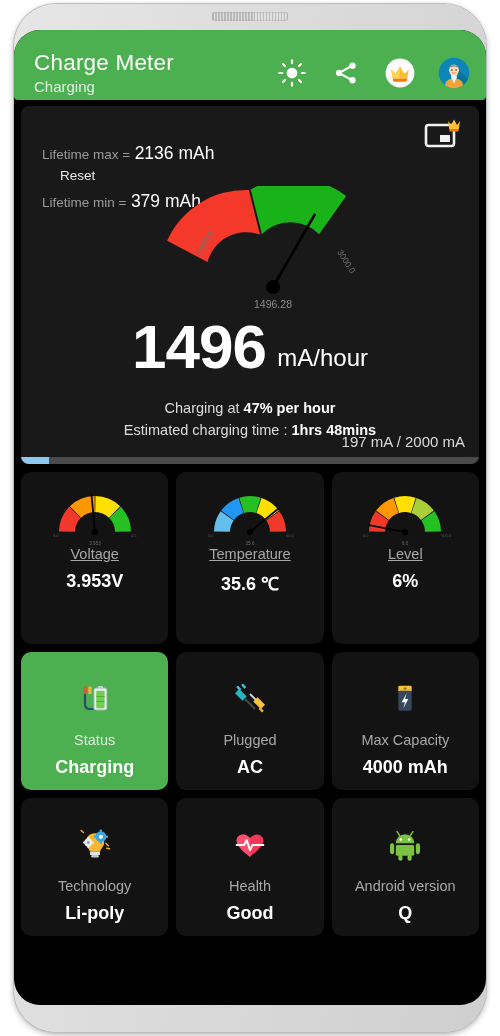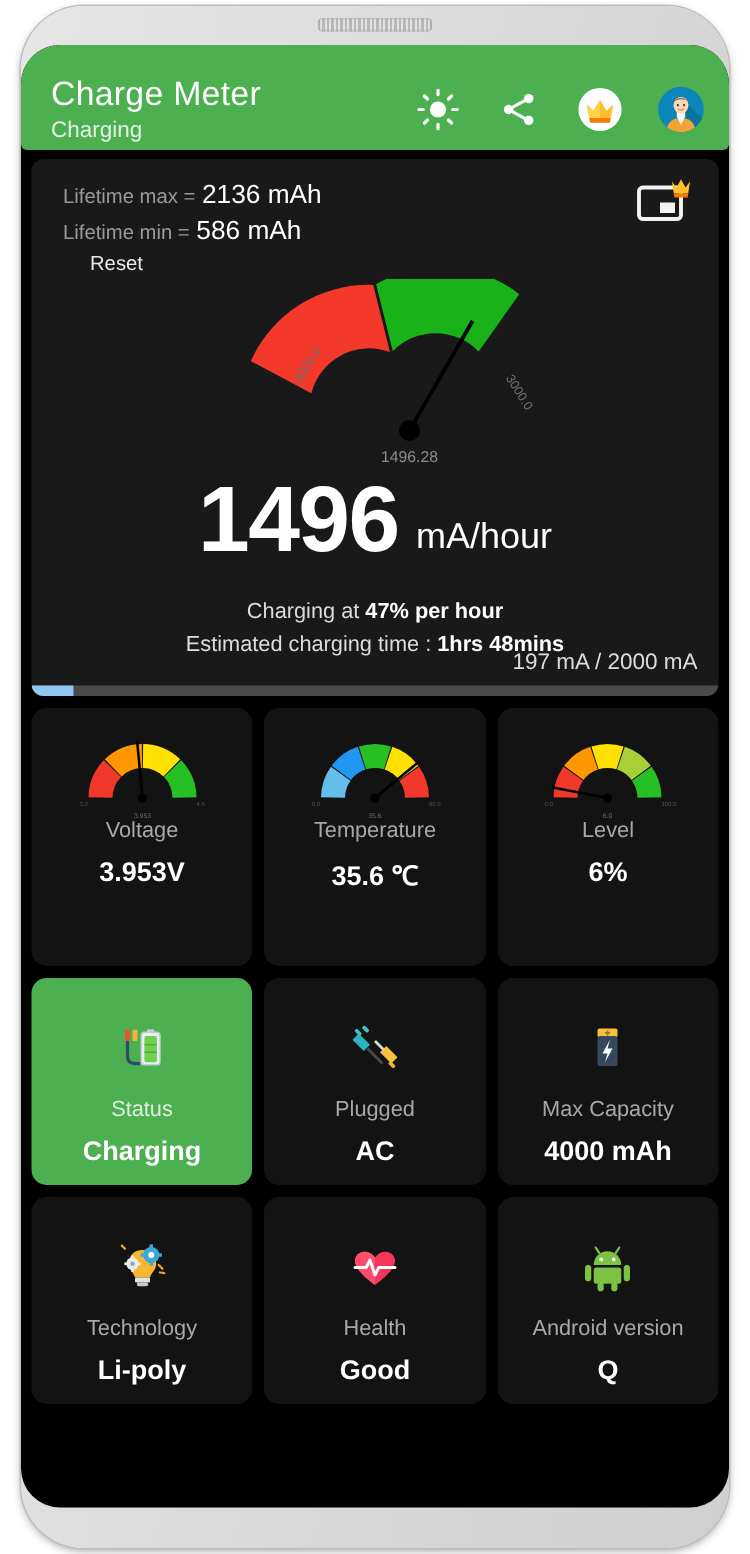--- a/index.html
+++ b/index.html
@@ -26,21 +26,21 @@
   .appbar-titles{flex:0 0 auto;}
   .app-title{color:#fff;font-size:22.5px;letter-spacing:.2px;line-height:26px;}
   .app-sub{color:#e3f2e4;font-size:15px;line-height:19px;margin-top:1px;}
   .appbar-actions{flex:1 1 auto;display:flex;align-items:center;justify-content:flex-end;gap:22px;padding-right:2px;}
   .act{width:32px;height:32px;display:flex;align-items:center;justify-content:center;cursor:pointer;}
 
   
   .panel{position:relative;margin:6px 7px 0 7px;background:#191919;border-radius:8px;
     height:358px;box-sizing:border-box;overflow:hidden;}
   .life{position:absolute;left:21px;top:12px;}
-  .life-row{line-height:22px;white-space:nowrap;}
+  .life-row{line-height:22px;white-space:nowrap;margin-top:24px;}
   .life-lbl{color:#9a9a9a;font-size:13.5px;}
   .life-val{color:#ffffff;font-size:17.5px;font-weight:400;}
   .reset{position:absolute;left:39px;top:62px;color:#e8e8e8;font-size:13.5px;cursor:pointer;}
   .pip{position:absolute;right:16px;top:13px;width:40px;height:32px;cursor:pointer;}
 
   .gauge-wrap{position:absolute;left:0;top:80px;width:100%;height:130px;}
   .main-num{position:absolute;left:0;top:205px;width:100%;text-align:center;white-space:nowrap;}
   .main-num .n{color:#fff;font-size:62px;font-weight:700;letter-spacing:-1px;vertical-align:-2px;}
   .main-num .u{color:#fff;font-size:24px;font-weight:400;margin-left:7px;}
   .sub1,.sub2{position:absolute;left:0;width:100%;text-align:center;color:#dcdcdc;font-size:14.5px;}
@@ -54,21 +54,21 @@
   
   .grid{margin:8px 7px 0 7px;display:grid;grid-template-columns:repeat(3,1fr);gap:8px;}
   .card{background:#131313;border-radius:10px;height:172px;display:flex;flex-direction:column;
     align-items:center;justify-content:flex-start;box-sizing:border-box;padding-top:18px;}
   .card.short{height:138px;padding-top:20px;}
   .card.green{background:#4CAF50;}
   .card .icon{height:54px;display:flex;align-items:center;justify-content:center;}
   .card .c-lbl{font-size:14.5px;color:#a8a8a8;margin-top:6px;}
   .card.green .c-lbl{color:#dff0df;}
   .card .c-val{font-size:18px;color:#ffffff;font-weight:700;margin-top:9px;}
-  .card.gauge-card .c-lbl{margin-top:2px;}
+  .card.gauge-card .c-lbl{margin-top:2px;text-decoration:underline;}
   .minigauge{width:110px;height:62px;}
 </style>
 </head>
 <body>
 
 <div id="phone">
   <div class="frame-outer"></div>
   <div class="frame-side-l"></div>
   <div class="frame-side-r"></div>
   <div class="speaker"></div>
@@ -143,21 +143,21 @@
 
     <div class="panel">
 
       <div class="life">
         <div class="life-row">
           <span class="life-lbl">Lifetime max =</span>
           <span class="life-val">2136 mAh</span>
         </div>
         <div class="life-row">
           <span class="life-lbl">Lifetime min =</span>
-          <span class="life-val">586 mAh</span>
+          <span class="life-val">379 mAh</span>
         </div>
       </div>
 
       <div class="reset">Reset</div>
 
       <div class="pip">
         <svg width="40" height="32" viewBox="0 0 40 32">
           <rect x="3" y="6" width="28" height="21" rx="2.5" fill="none" stroke="#f2f2f2" stroke-width="2.6"></rect>
           <rect x="17" y="16" width="10" height="7" fill="#f2f2f2"></rect>
           <path d="M25 2 L28 6 L31 0.5 L34 6 L37 2 L35.8 10 L26.2 10 Z" fill="#FDBF2D"></path>

